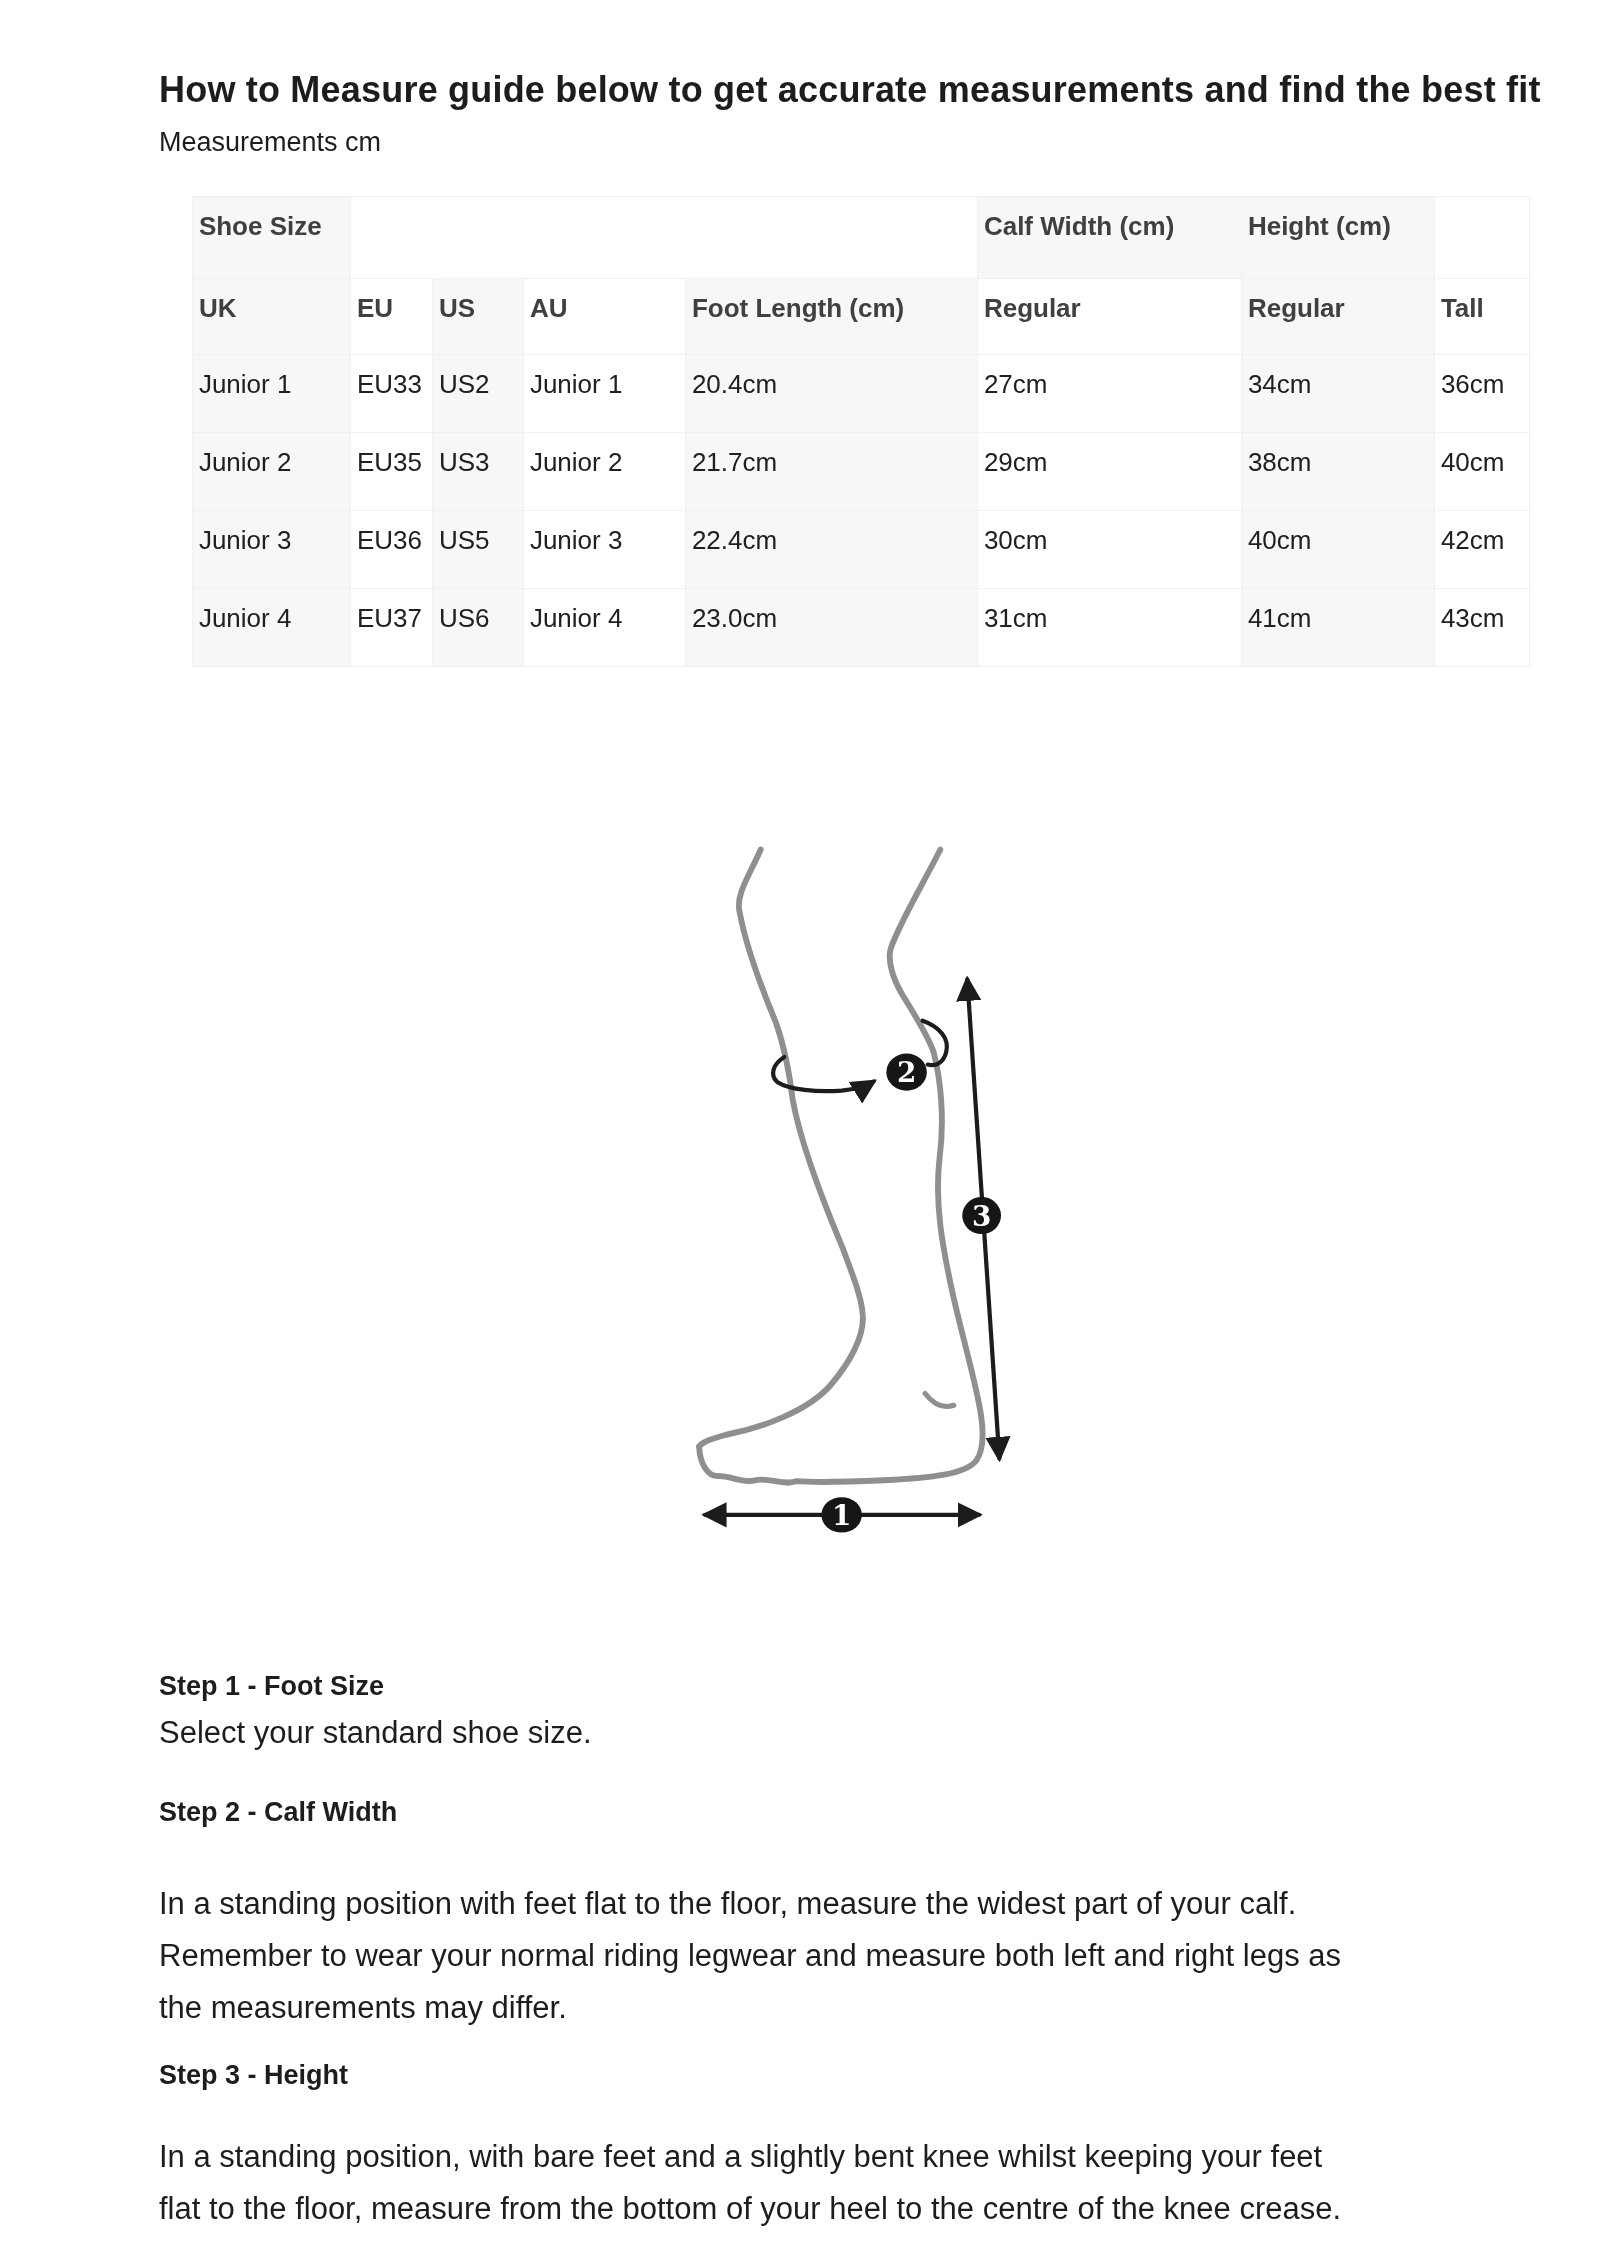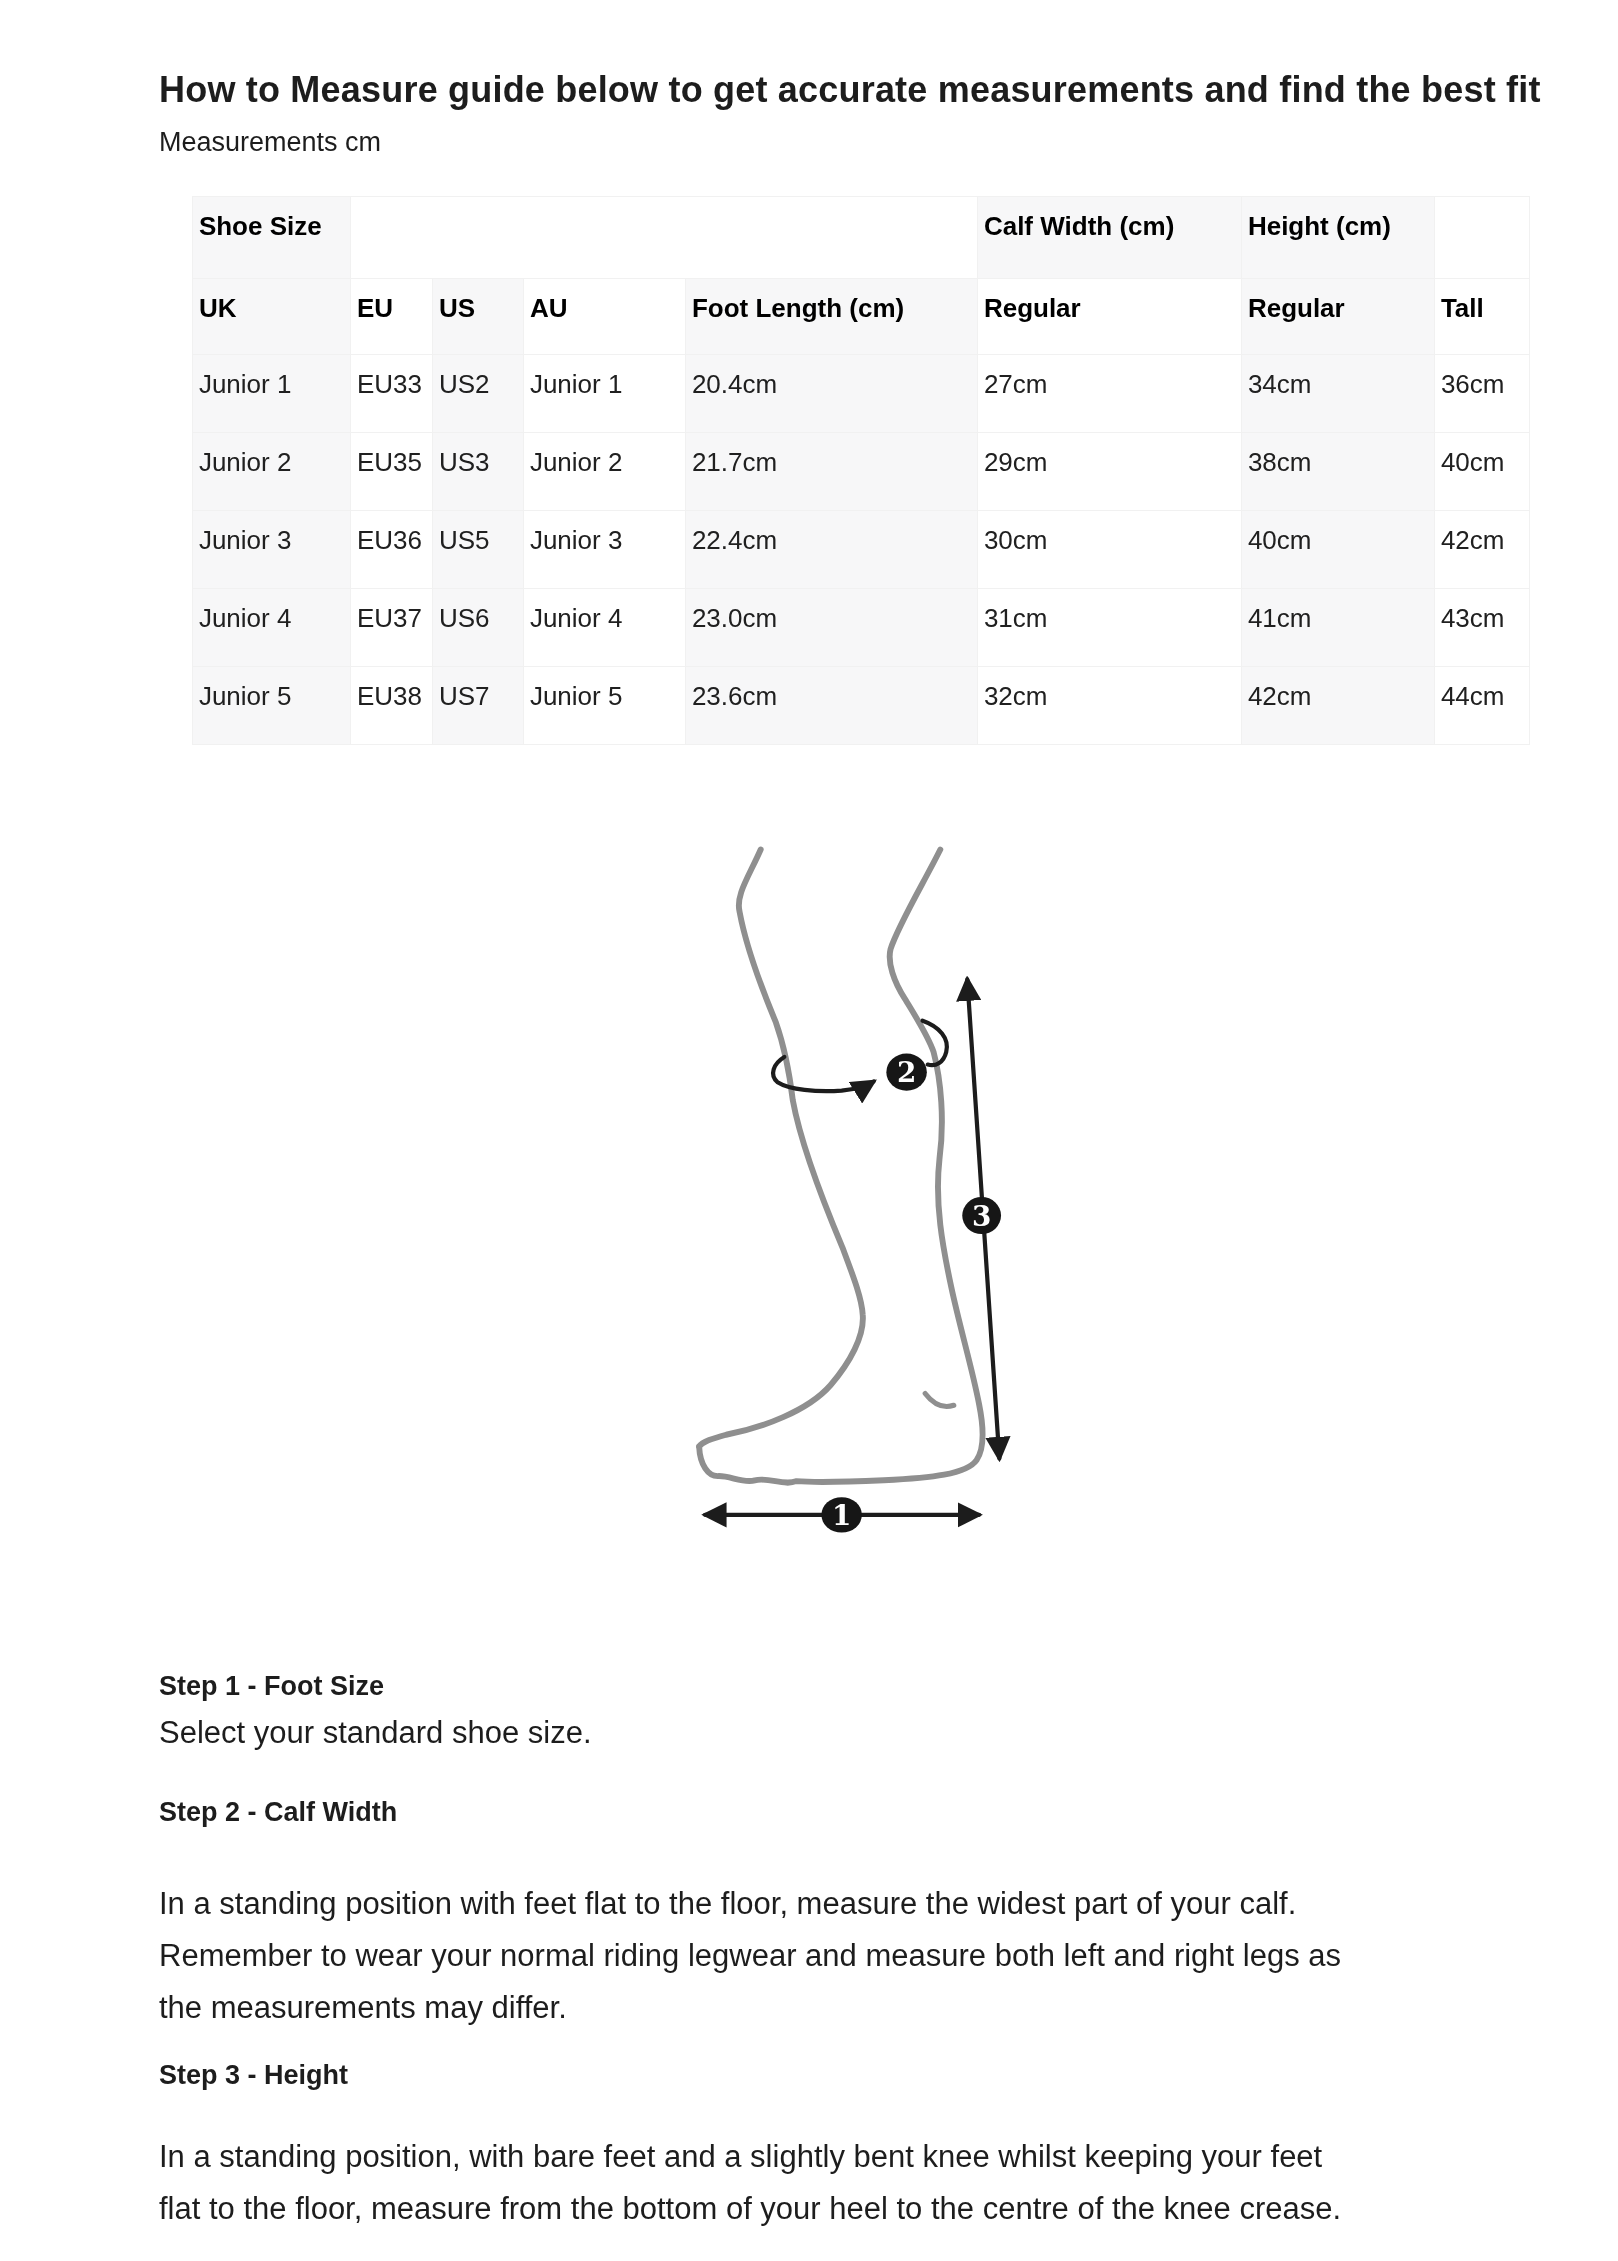--- a/index.html
+++ b/index.html
@@ -19,21 +19,21 @@
     left:192px;top:196px;
     border-collapse:collapse;table-layout:fixed;
     font-size:26px;color:#202020;
   }
   .size-table th,.size-table td{
     border:0.8px solid #f1f1f1;
     vertical-align:top;text-align:left;
     padding:13.5px 6.7px 6.7px 5.9px;
     font-weight:400;overflow:hidden;white-space:nowrap;
   }
-  .size-table th{font-weight:700;color:#000000;}
+  .size-table th{font-weight:700;color:#404040;}
   .size-table .shade{background:#f7f7f8;}
   tr.row-group{height:82px;}
   tr.row-cols{height:76px;}
   .size-table tbody tr{height:78px;}
   .step-h{
     left:159px;font-size:27px;font-weight:700;line-height:1.05;
   }
   .step-p{
     left:159px;font-size:31px;line-height:52px;white-space:pre-line;width:1400px;color:#1d1d1d;
   }
@@ -116,30 +116,20 @@
       <tr>
         <td class="shade">Junior 4</td>
         <td>EU37</td>
         <td class="shade">US6</td>
         <td>Junior 4</td>
         <td class="shade">23.0cm</td>
         <td>31cm</td>
         <td class="shade">41cm</td>
         <td>43cm</td>
       </tr>
-      <tr>
-        <td class="shade">Junior 5</td>
-        <td>EU38</td>
-        <td class="shade">US7</td>
-        <td>Junior 5</td>
-        <td class="shade">23.6cm</td>
-        <td>32cm</td>
-        <td class="shade">42cm</td>
-        <td>44cm</td>
-      </tr>
     </tbody>
 </table>
 
 <div class="abs diagram-wrap">
   <svg width="339" height="727" viewBox="798 960 402 862" xmlns="http://www.w3.org/2000/svg">
     <defs>
       <marker id="arr" viewBox="0 0 10 10" refX="8.5" refY="5" markerWidth="6" markerHeight="6" orient="auto-start-reverse">
         <path d="M0 0 L10 5 L0 10 z" fill="#1c1c1c"></path>
       </marker>
     </defs>

